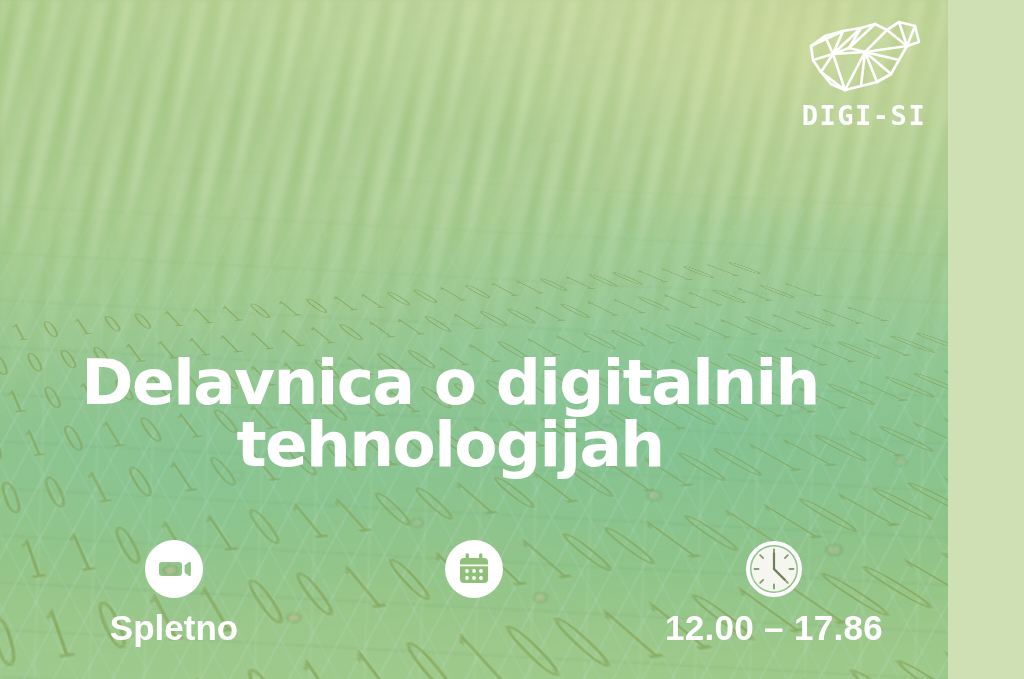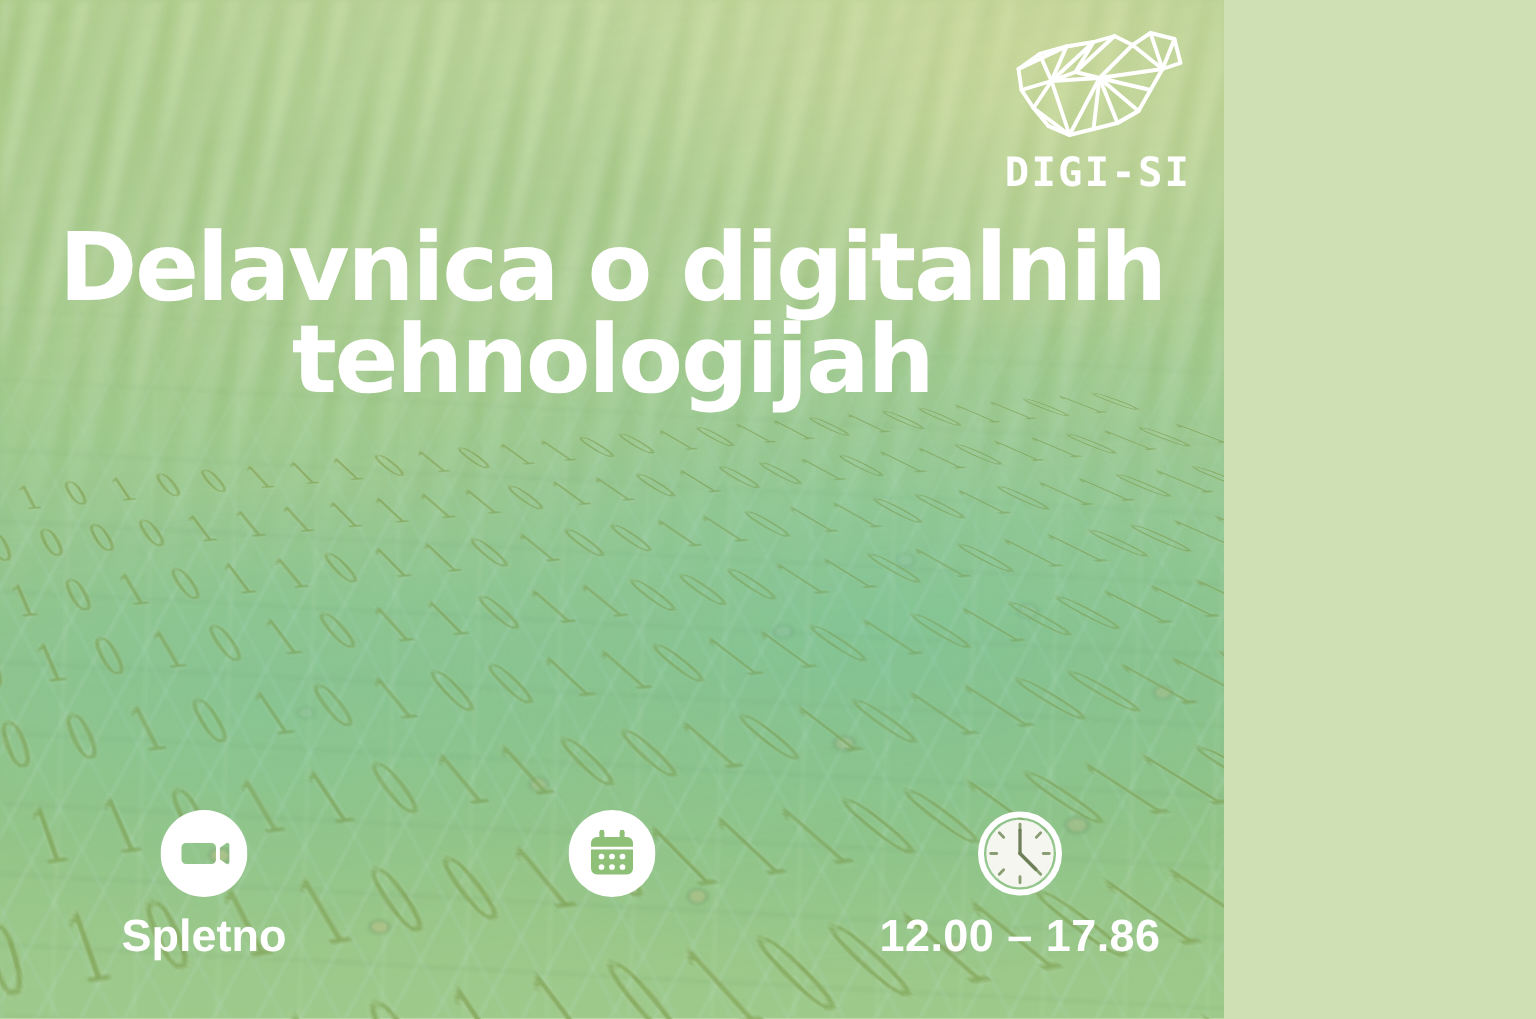--- a/index.html
+++ b/index.html
@@ -7,21 +7,21 @@
 
   html, body {
     width:1024px; height:679px;
     overflow:hidden;
     background:#cfe0b4;
     font-family:"Liberation Sans", sans-serif;
   }
 
   #poster {
     position:relative;
-    width:816px; height:679px;
+    width:948px; height:679px;
     overflow:hidden;
     isolation:isolate;
   }
 
   
   .bg-layer { position:absolute; inset:0; }
 
   
   .bg-base {
     background:
@@ -173,21 +173,21 @@
     line-height:1;
     text-align:center;
   }
 
   
   .content {
     position:absolute;
     inset:0;
     z-index:5;
     display:flex;
-    flex-direction:column;
+    flex-direction:row;
     align-items:center;
   }
 
   .title {
     margin-top:148px;
     width:900px;
     text-align:center;
     color:#ffffff;
     font-family:"DejaVu Sans", sans-serif;
     font-weight:700;
@@ -224,21 +224,21 @@
     display:flex;
     flex-direction:column;
     align-items:center;
     gap:12px;
   }
   .info-icon { width:58px; height:58px; display:block; }
   .info-label {
     color:#ffffff;
     font-family:"Liberation Sans", sans-serif;
     font-weight:700;
-    font-size:30px;
+    font-size:35px;
     letter-spacing:.3px;
     line-height:1;
     white-space:nowrap;
   }
   .info-item.web .info-label { font-weight:600; letter-spacing:0; }
 </style>
 </head>
 <body>
 
 <div id="poster">

